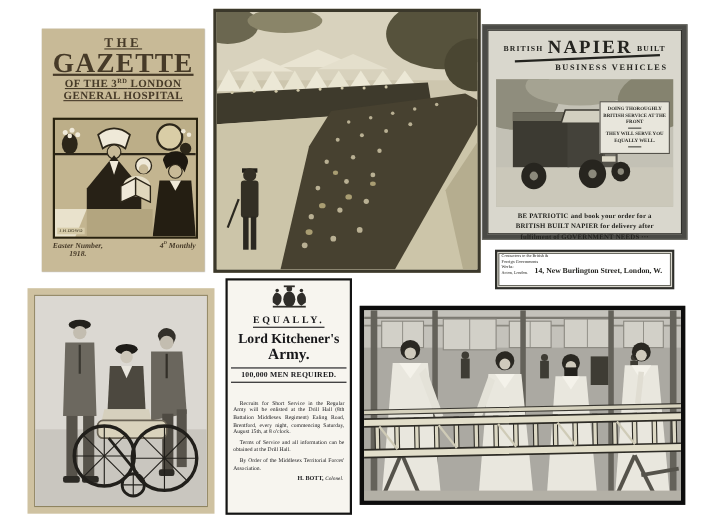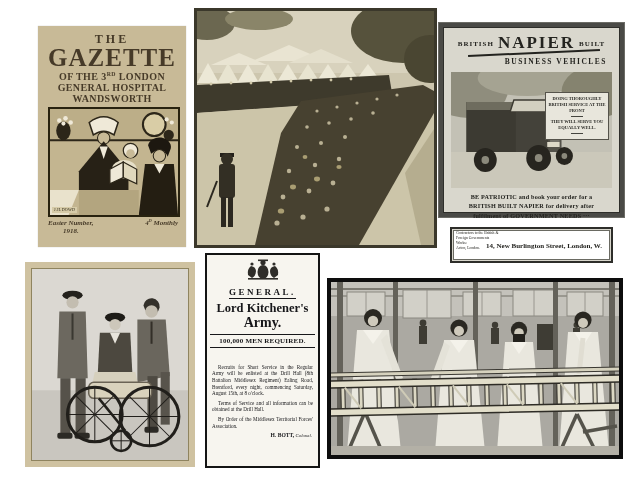--- a/index.html
+++ b/index.html
@@ -2,21 +2,21 @@
 <html><head>
 <meta charset="utf-8">
 <style>
   html,body{margin:0;padding:0;background:#ffffff;}
   .stage{position:relative;width:640px;height:480px;background:#ffffff;overflow:hidden;
          font-family:"Liberation Serif", serif;}
   .panel{position:absolute;box-sizing:border-box;}
 
   
   .gazette{left:38px;top:26px;width:148px;height:221px;background:#c8ba97;color:#463a28;
-           box-shadow:0 0 1px rgba(0,0,0,.25);}
+           box-shadow:0 0 1px rgba(0,0,0,.25);text-decoration:underline;}
   .gz-the{margin-top:7px;text-align:center;font-weight:bold;font-size:12px;letter-spacing:3px;line-height:1;}
   .gz-title{text-align:center;font-weight:bold;font-size:25px;letter-spacing:1px;line-height:1.02;}
   .gz-sub{text-align:center;font-weight:bold;font-size:10px;letter-spacing:.4px;line-height:1.1;white-space:nowrap;}
   .sup{font-size:58%;vertical-align:super;}
   .gz-art{position:absolute;left:10px;top:81px;width:128px;height:106px;border:2px solid #28220f;background:#c3b590;}
   .gz-art svg{display:block;width:100%;height:100%;}
   .gz-sig{position:absolute;left:2px;bottom:2px;font-size:4px;letter-spacing:.3px;background:#d6cba8;
           color:#28220f;padding:0 2px;line-height:1.4;}
   .gz-footer{position:absolute;left:10px;right:8px;top:193px;display:flex;justify-content:space-between;
              font-style:italic;font-weight:bold;font-size:7px;line-height:1.2;}
@@ -82,21 +82,20 @@
 </head>
 <body>
 
 <div class="stage">
 
   <div class="panel gazette">
     <div class="gz-the">THE</div>
     <div class="gz-title">GAZETTE</div>
     <div class="gz-sub"><span>OF THE 3</span><span class="sup">RD</span><span> LONDON</span></div>
     <div class="gz-sub">GENERAL HOSPITAL</div>
-    <div class="gz-sub">WANDSWORTH</div>
 
     <div class="gz-art">
       <svg viewBox="0 0 124 102" preserveAspectRatio="none">
         <rect width="124" height="102" fill="#c3b590"></rect>
         <rect width="124" height="30" fill="#bcae88"></rect>
         <line x1="0" y1="30" x2="124" y2="30" stroke="#2c2619" stroke-width="2"></line>
         <ellipse cx="13" cy="21" rx="7" ry="9" fill="#2c2619"></ellipse>
         <circle cx="9" cy="11" r="2.2" fill="#efe9d8"></circle>
           <circle cx="15" cy="9" r="2.2" fill="#efe9d8"></circle>
         <circle cx="20" cy="13" r="2.2" fill="#efe9d8"></circle>
@@ -316,21 +315,21 @@
         <ellipse cx="18" cy="14" rx="5.5" ry="7"></ellipse>
         <path d="M6 8 q-4 3 -3 9 l4 3 q4 -2 4 -7 q0 -4 -5 -5 z"></path>
         <path d="M30 8 q4 3 3 9 l-4 3 q-4 -2 -4 -7 q0 -4 5 -5 z"></path>
         <circle cx="18" cy="4.5" r="2.6"></circle>
         <rect x="13" y="1.5" width="10" height="1.6"></rect>
         <rect x="3" y="20" width="30" height="1.6"></rect>
         <circle cx="7" cy="6" r="1.6"></circle>
           <circle cx="29" cy="6" r="1.6"></circle>
       </g>
     </svg>
-    <div class="nt-heading"><span>GENERAL.</span></div>
+    <div class="nt-heading"><span>EQUALLY.</span></div>
     <div class="nt-title1">Lord Kitchener's</div>
     <div class="nt-title2">Army.</div>
     <div class="nt-req">100,000 MEN REQUIRED.</div>
     <div class="nt-para">Recruits for Short Service in the Regular Army will be enlisted at the Drill Hall (8th Battalion Middlesex Regiment) Ealing Road, Brentford, every night, commencing Saturday, August 15th, at 8 o'clock.</div>
     <div class="nt-para">Terms of Service and all information can be obtained at the Drill Hall.</div>
     <div class="nt-para">By Order of the Middlesex Territorial Forces' Association.</div>
     <div class="nt-sig"><span>H. BOTT,</span> <span class="rank">Colonel.</span></div>
   </div>
 
   <div class="panel factory">

